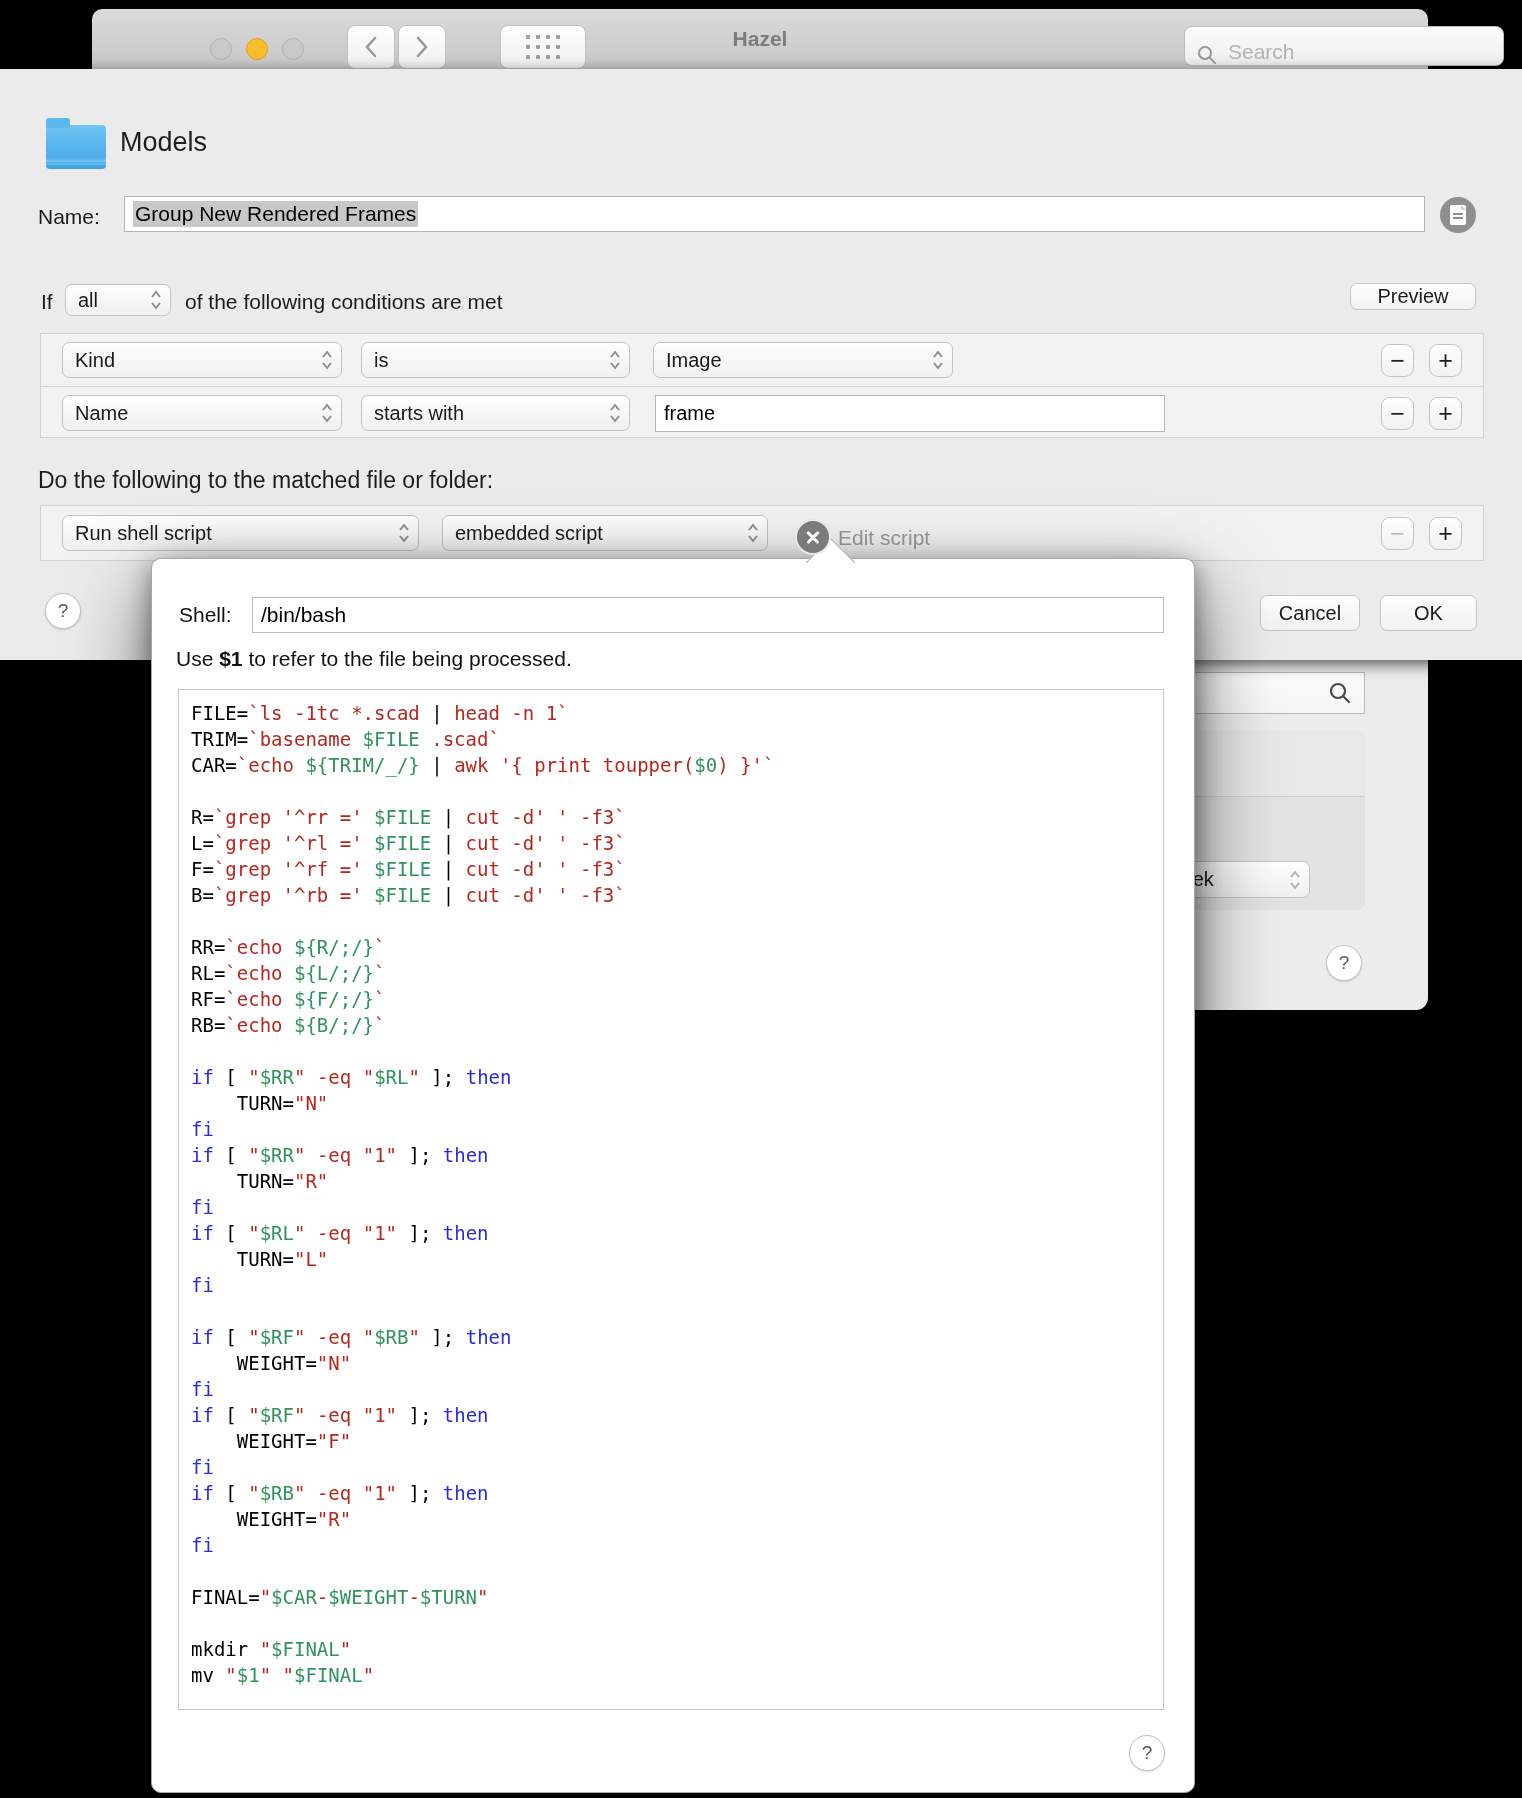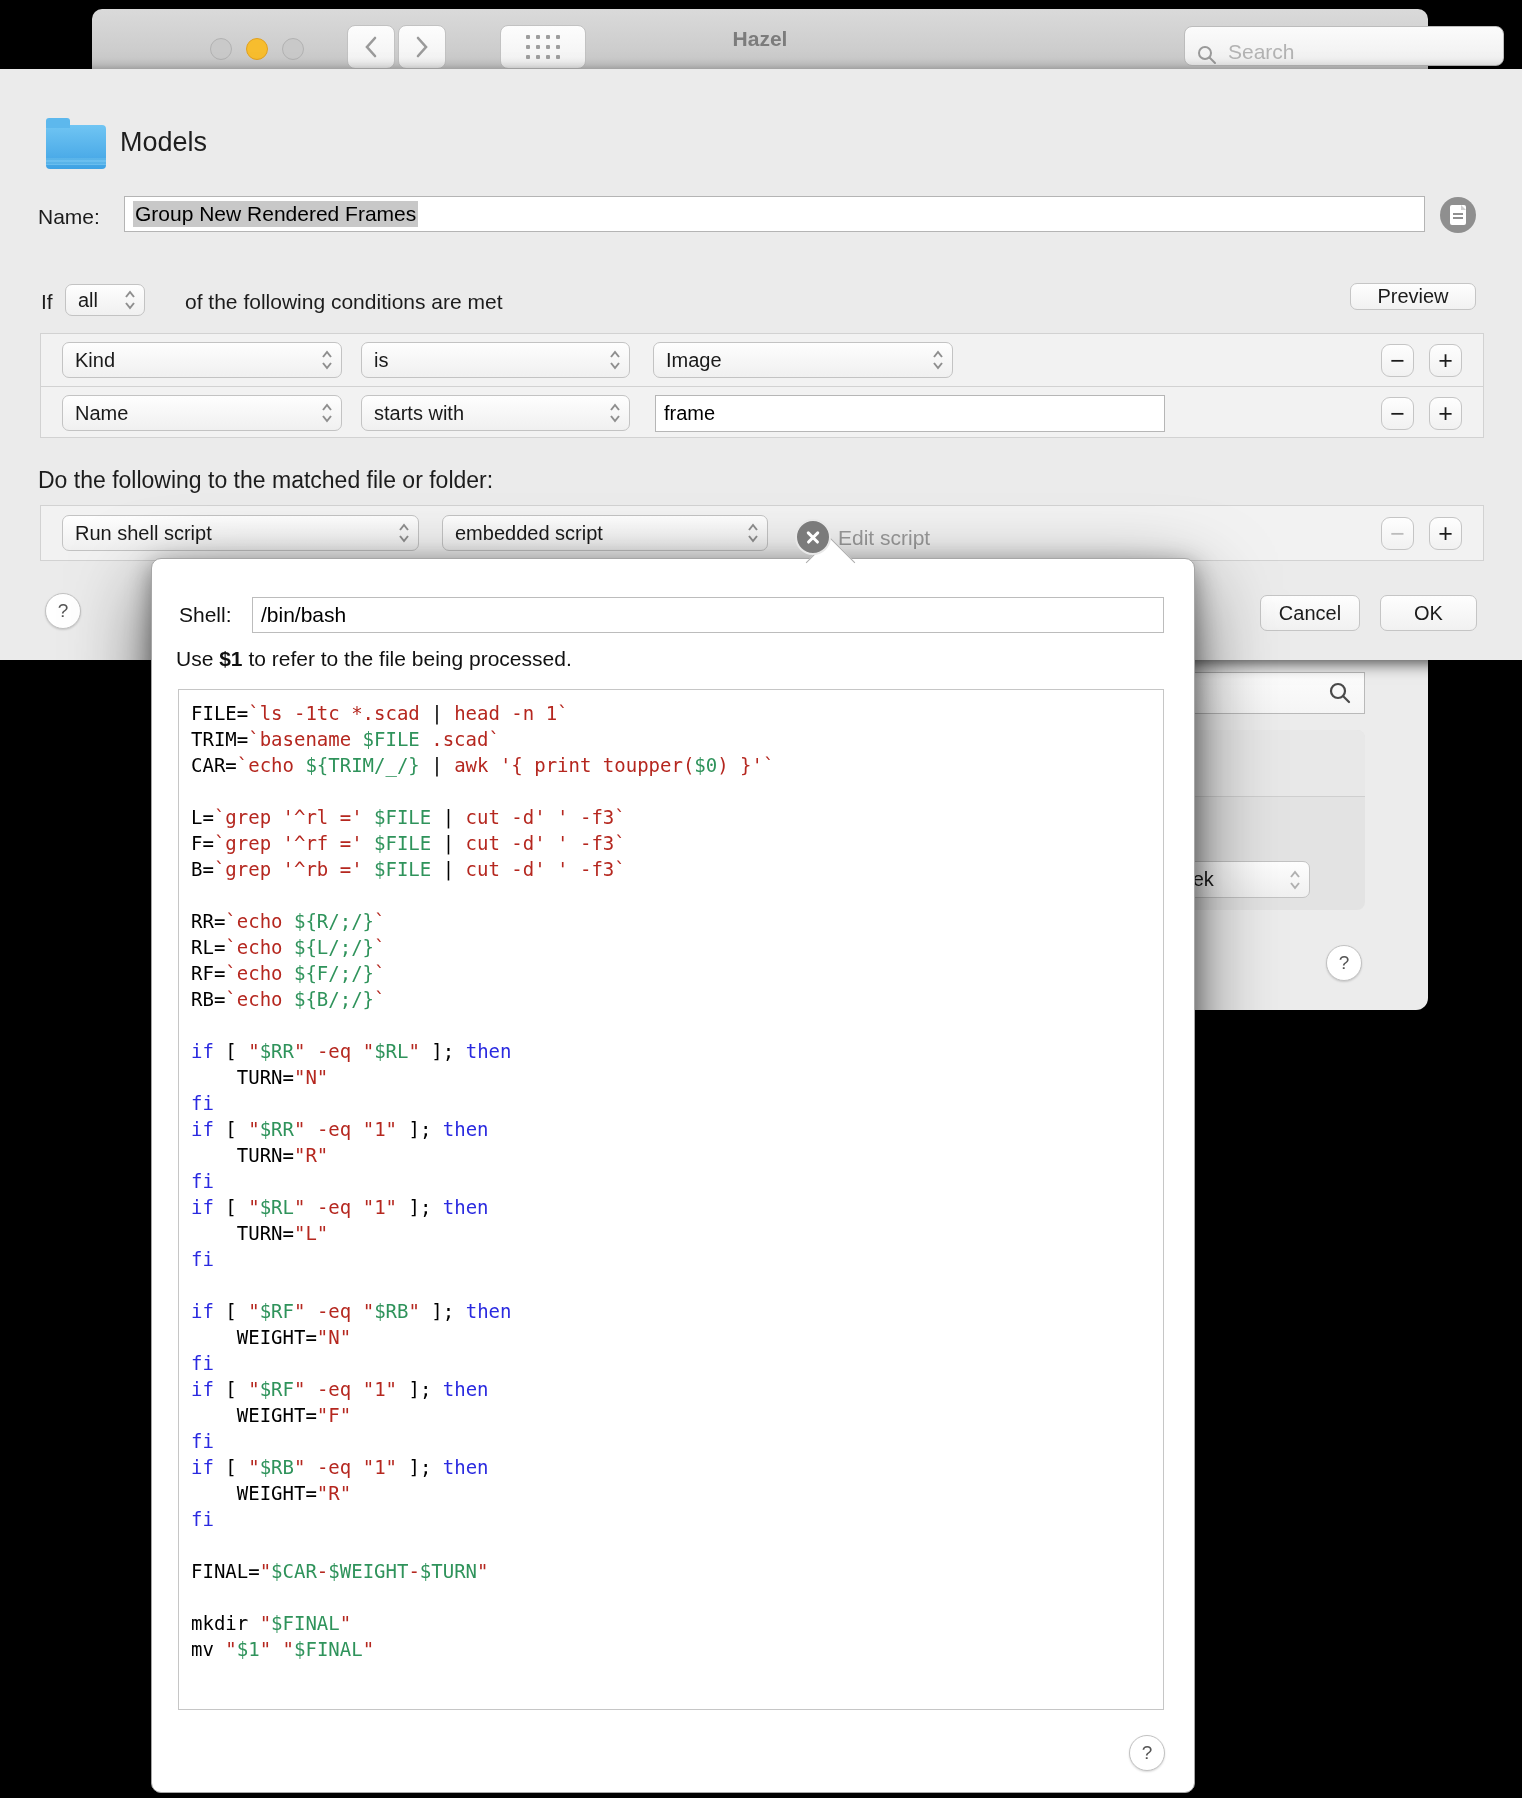--- a/index.html
+++ b/index.html
@@ -50,21 +50,21 @@
   .folder:after{content:"";position:absolute;left:0;bottom:4px;width:100%;height:7px;
     background:repeating-linear-gradient(#62b9ea 0 2px,#79c8f2 2px 4px);opacity:.7;}
   .sheet-title{position:absolute;left:120px;top:58px;font-size:27px;color:#1e1e1e;}
   .name-label{position:absolute;left:38px;top:136px;font-size:21px;color:#1c1c1c;}
   .name-field{position:absolute;left:124px;top:127px;width:1301px;height:36px;background:#fff;
     border:1px solid #b4b4b4;box-sizing:border-box;display:flex;align-items:center;padding:0 8px;font-size:21px;color:#000;}
   .name-field .sel{background:#c8c8c8;padding:1px 2px;}
   .doc-btn{position:absolute;left:1440px;top:128px;width:36px;height:36px;border-radius:50%;background:#8f8f8f;
     display:flex;align-items:center;justify-content:center;}
   .if-label{position:absolute;left:41px;top:221px;font-size:21px;color:#1c1c1c;}
-  .if-popup{position:absolute;left:65px;top:215px;width:80px;height:32px;}
+  .if-popup{position:absolute;left:65px;top:215px;width:106px;height:32px;}
   .if-suffix{position:absolute;left:185px;top:221px;font-size:21px;color:#1c1c1c;}
   .btn{background:linear-gradient(#fefefe,#f1f1f1);border:1px solid #c5c5c5;border-radius:7px;
     box-sizing:border-box;display:flex;align-items:center;justify-content:center;font-size:20px;color:#1c1c1c;}
   .preview-btn{position:absolute;left:1350px;top:214px;width:126px;height:27px;}
   .cond-box{position:absolute;left:40px;top:264px;width:1444px;height:105px;background:#f2f2f2;
     border:1px solid #d2d2d2;box-sizing:border-box;}
   .cond-box .divider{position:absolute;left:0;top:52px;width:100%;height:1px;background:#d2d2d2;}
   .action-heading{position:absolute;left:38px;top:398px;font-size:23px;color:#1c1c1c;}
   .action-box{position:absolute;left:40px;top:436px;width:1444px;height:56px;background:#f2f2f2;
     border:1px solid #d2d2d2;box-sizing:border-box;}
@@ -327,20 +327,21 @@
   <div class="popover">
     <div class="pop-arrow"></div>
     <div class="shell-label">Shell:</div>
     <input class="shell-field" value="/bin/bash" style="">
     <div class="hint"><span>Use </span><b>$1</b><span> to refer to the file being processed.</span></div>
     <div class="editor" id="editor">
         <div class="code-line"><span class="c-k">FILE=</span><span class="c-r">`ls -1tc *.scad</span><span class="c-k"> | </span><span class="c-r">head -n 1`</span></div>
         <div class="code-line"><span class="c-k">TRIM=</span><span class="c-r">`basename </span><span class="c-g">$FILE</span><span class="c-r"> .scad`</span></div>
         <div class="code-line"><span class="c-k">CAR=</span><span class="c-r">`echo </span><span class="c-g">${TRIM/_/}</span><span class="c-k"> | </span><span class="c-r">awk '{ print toupper(</span><span class="c-g">$0</span><span class="c-r">) }'`</span></div>
         <div class="code-line">&nbsp;</div>
+        <div class="code-line"><span class="c-k">R=</span><span class="c-r">`grep '^rr =' </span><span class="c-g">$FILE</span><span class="c-k"> | </span><span class="c-r">cut -d' ' -f3`</span></div>
         <div class="code-line"><span class="c-k">L=</span><span class="c-r">`grep '^rl =' </span><span class="c-g">$FILE</span><span class="c-k"> | </span><span class="c-r">cut -d' ' -f3`</span></div>
         <div class="code-line"><span class="c-k">F=</span><span class="c-r">`grep '^rf =' </span><span class="c-g">$FILE</span><span class="c-k"> | </span><span class="c-r">cut -d' ' -f3`</span></div>
         <div class="code-line"><span class="c-k">B=</span><span class="c-r">`grep '^rb =' </span><span class="c-g">$FILE</span><span class="c-k"> | </span><span class="c-r">cut -d' ' -f3`</span></div>
         <div class="code-line">&nbsp;</div>
         <div class="code-line"><span class="c-k">RR=</span><span class="c-r">`echo </span><span class="c-g">${R/;/}</span><span class="c-r">`</span></div>
         <div class="code-line"><span class="c-k">RL=</span><span class="c-r">`echo </span><span class="c-g">${L/;/}</span><span class="c-r">`</span></div>
         <div class="code-line"><span class="c-k">RF=</span><span class="c-r">`echo </span><span class="c-g">${F/;/}</span><span class="c-r">`</span></div>
         <div class="code-line"><span class="c-k">RB=</span><span class="c-r">`echo </span><span class="c-g">${B/;/}</span><span class="c-r">`</span></div>
         <div class="code-line">&nbsp;</div>
         <div class="code-line"><span class="c-b">if</span><span class="c-k"> [ </span><span class="c-r">"</span><span class="c-g">$RR</span><span class="c-r">"</span><span class="c-k"> </span><span class="c-r">-eq</span><span class="c-k"> </span><span class="c-r">"</span><span class="c-g">$RL</span><span class="c-r">"</span><span class="c-k"> ]; </span><span class="c-b">then</span></div>

